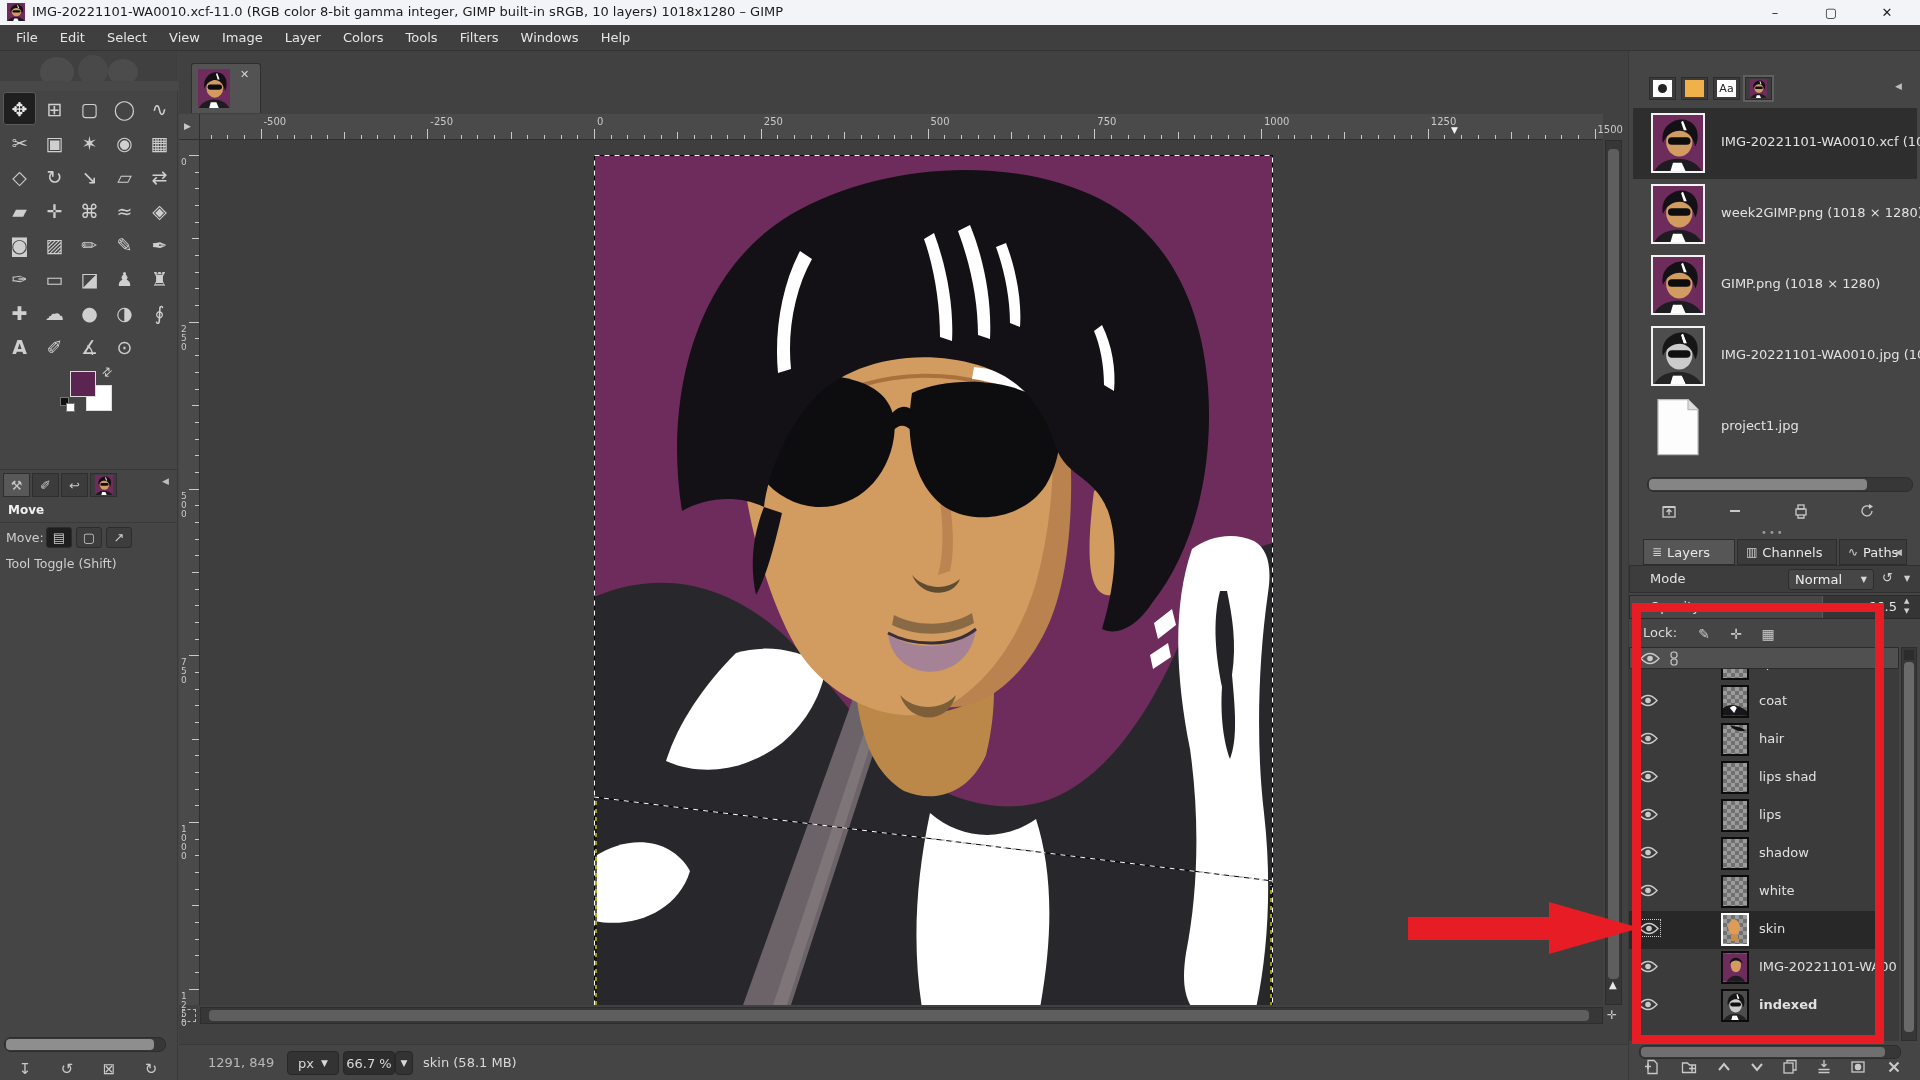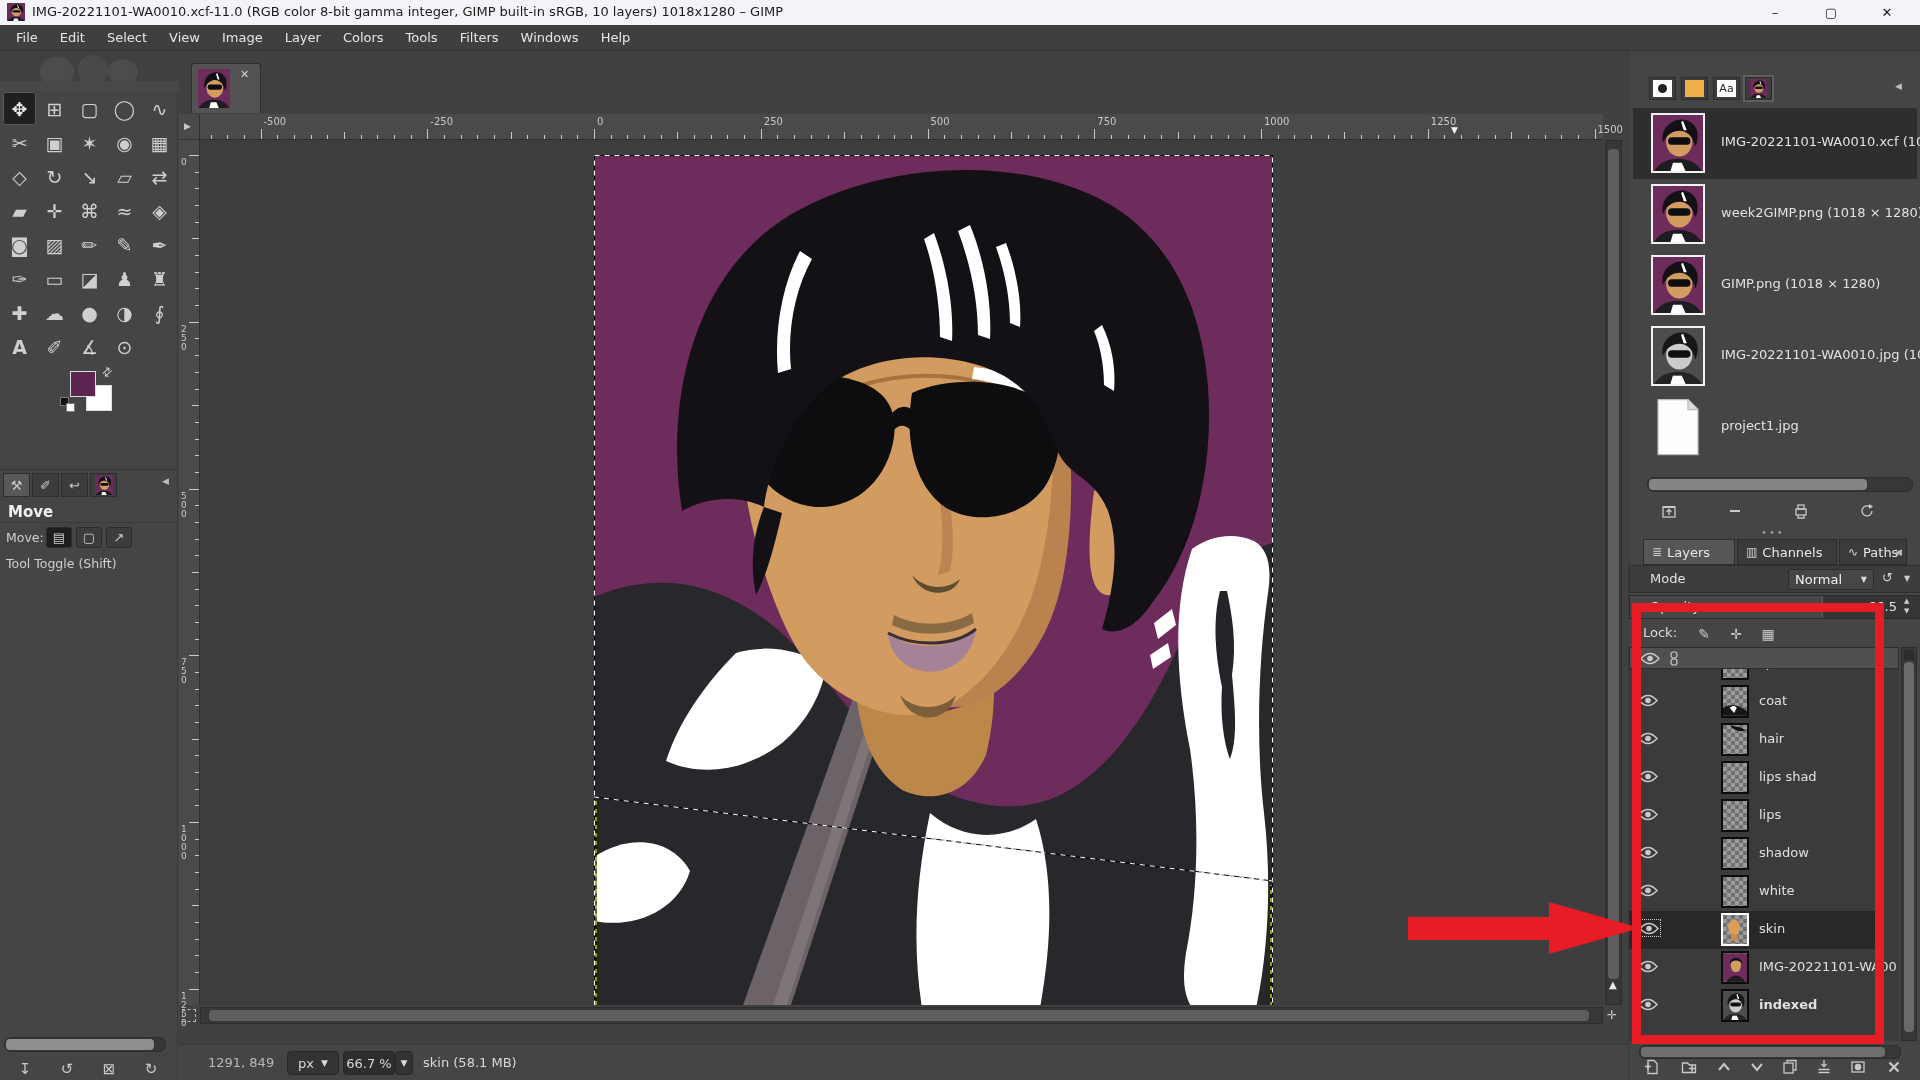--- a/index.html
+++ b/index.html
@@ -21,21 +21,21 @@
   
   .toolbox { left:0; top:51px; width:178px; height:1029px; background:#454545; border-right:1px solid #393939; }
   .wilber { left:0; top:0; width:178px; height:40px; background:#404040; overflow:hidden; }
   .tool-cell { width:33px; height:33px; display:flex; align-items:center; justify-content:center; font-size:19px; color:#cfcfcf; border-radius:3px; }
   .tool-cell.sel { background:#1f1f1f; border:1px solid #5a5a5a; color:#e8e8e8; }
   .swatch { border:1px solid #dcdcdc; }
   
   .ldock { left:0; top:469px; width:178px; height:611px; background:#454545; border-right:1px solid #393939; border-top:1px solid #373737;}
   .dtab { height:24px; display:flex; align-items:center; justify-content:center; background:#3c3c3c; border:1px solid #2e2e2e; color:#c9c9c9; font-size:13px;}
   .dtab.active { background:#585858; }
-  .opt-title { font-weight:bold; color:#f0f0f0; font-size:15px; }
+  .opt-title { font-weight:bold; color:#f0f0f0; font-size:12px; }
   .small-btn { width:26px; height:21px; background:#3d3d3d; border:1px solid #2c2c2c; border-radius:3px; display:flex; align-items:center; justify-content:center; color:#cfcfcf; font-size:13px;}
   .small-btn.pressed { background:#1e1e1e; }
   .radio { width:12px; height:12px; border-radius:50%; border:1px solid #1d1d1d; background:#2c2c2c; }
   .radio.on::after { content:""; display:block; width:6px; height:6px; margin:2px; border-radius:50%; background:#f2f2f2; }
   .optlabel { color:#cfcfcf; font-size:12.5px; white-space:nowrap; }
   
   .canvas-region { left:179px; top:51px; width:1449px; height:1029px; background:#414141; }
   .imgtab { left:12px; top:12px; width:70px; height:50px; background:#535353; border:1px solid #2e2e2e; border-bottom:none; border-radius:3px 3px 0 0; }
   .ruler { background:#4a4a4a; }
   .tick { position:absolute; background:#c9c9c9; }

